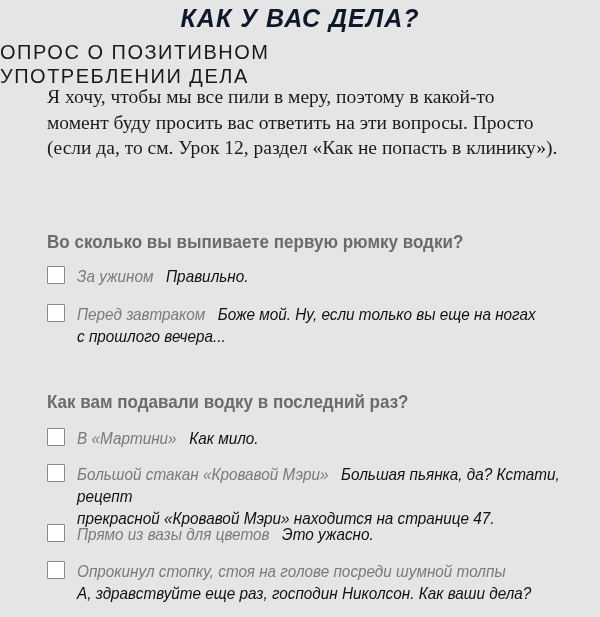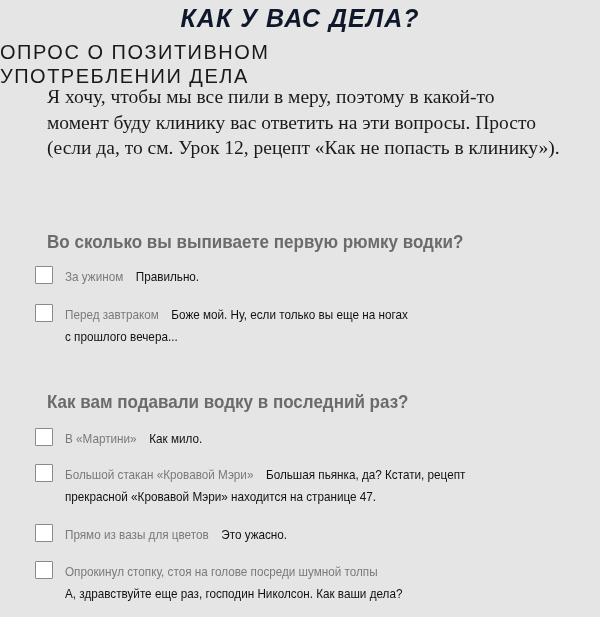--- a/index.html
+++ b/index.html
@@ -24,23 +24,23 @@
     font-size:19.5px; line-height:25.5px; color:#1a1a1a;
   }
   .intro p { margin:0; }
   .question {
     position:absolute; left:47px;
     font-family:"Liberation Sans", sans-serif; font-weight:bold;
     font-size:18.5px; color:#6b6b6b;
     transform:scaleX(0.92); transform-origin:left;
   }
   .option {
-    position:absolute; left:35px; width:510px;
+    position:absolute; left:47px; width:510px;
     font-family:"Liberation Sans", sans-serif;
-    font-size:13px; line-height:22px;
+    font-size:17px; line-height:22px;font-style:italic;
   }
   .cb {
     position:absolute; left:0; top:0;
     width:18px; height:18px; background:#fff;
     border:1px solid #8a8a8a; border-radius:1px; box-sizing:border-box;
   }
   .otext {
     margin-left:30px; display:block;
     transform:scaleX(0.9); transform-origin:left;
     width:555px;
@@ -52,22 +52,22 @@
 <body>
 
 <div class="title">КАК У ВАС ДЕЛА?</div>
 <div class="subtitle">
   <div>ОПРОС О ПОЗИТИВНОМ</div>
   <div>УПОТРЕБЛЕНИИ ДЕЛА</div>
 </div>
 
 <div class="intro">
   <p>Я хочу, чтобы мы все пили в меру, поэтому в какой-то</p>
-  <p>момент буду клинику вас ответить на эти вопросы. Просто</p>
-  <p>(если да, то см. Урок 12, рецепт «Как не попасть в клинику»).</p>
+  <p>момент буду просить вас ответить на эти вопросы. Просто</p>
+  <p>(если да, то см. Урок 12, раздел «Как не попасть в клинику»).</p>
 </div>
 
 <div class="question" style="top:231px;">Во сколько вы выпиваете первую рюмку водки?</div>
 
 <div class="option" style="top:266px;">
   <span class="cb"></span>
   <span class="otext">
     <span class="oopt">За ужином</span><span class="ocmt">Правильно.</span>
   </span>
 </div>

